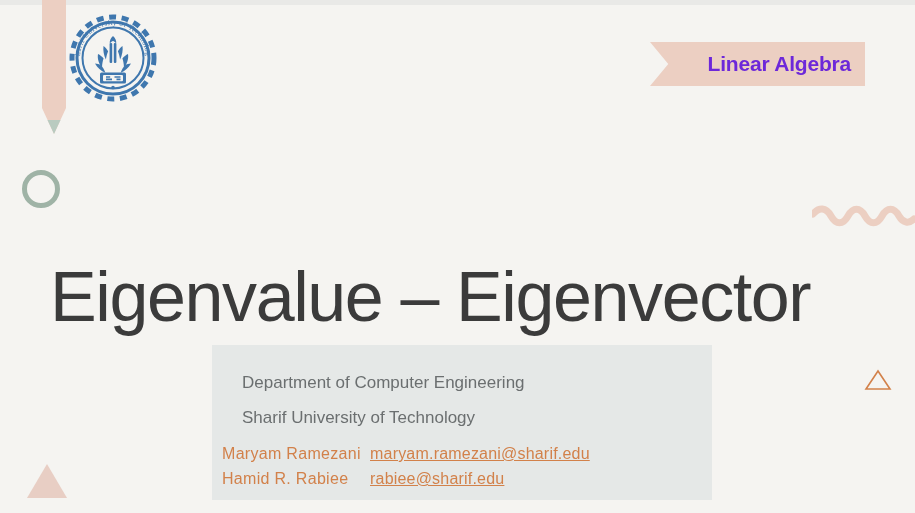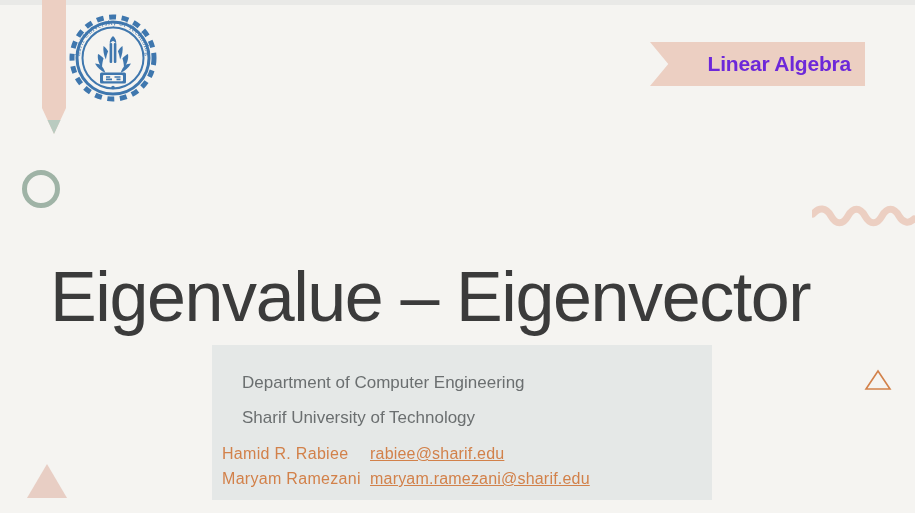--- a/index.html
+++ b/index.html
@@ -256,25 +256,25 @@
   <div class="title">Eigenvalue – Eigenvector</div>
 
   <div class="info-box">
 
     <div class="info-affil">
       <div class="line">Department of Computer Engineering</div>
       <div class="line">Sharif University of Technology</div>
     </div>
 
     <div class="authors">
+      <div class="author-row second">
+        <span class="author-name">Maryam Ramezani</span>
+        <span class="author-email">maryam.ramezani@sharif.edu</span>
+      </div>
       <div class="author-row first">
         <span class="author-name">Hamid R. Rabiee</span>
         <span class="author-email">rabiee@sharif.edu</span>
       </div>
-      <div class="author-row second">
-        <span class="author-name">Maryam Ramezani</span>
-        <span class="author-email">maryam.ramezani@sharif.edu</span>
-      </div>
     </div>
 
   </div>
 
 </div>
 
 </body></html>

